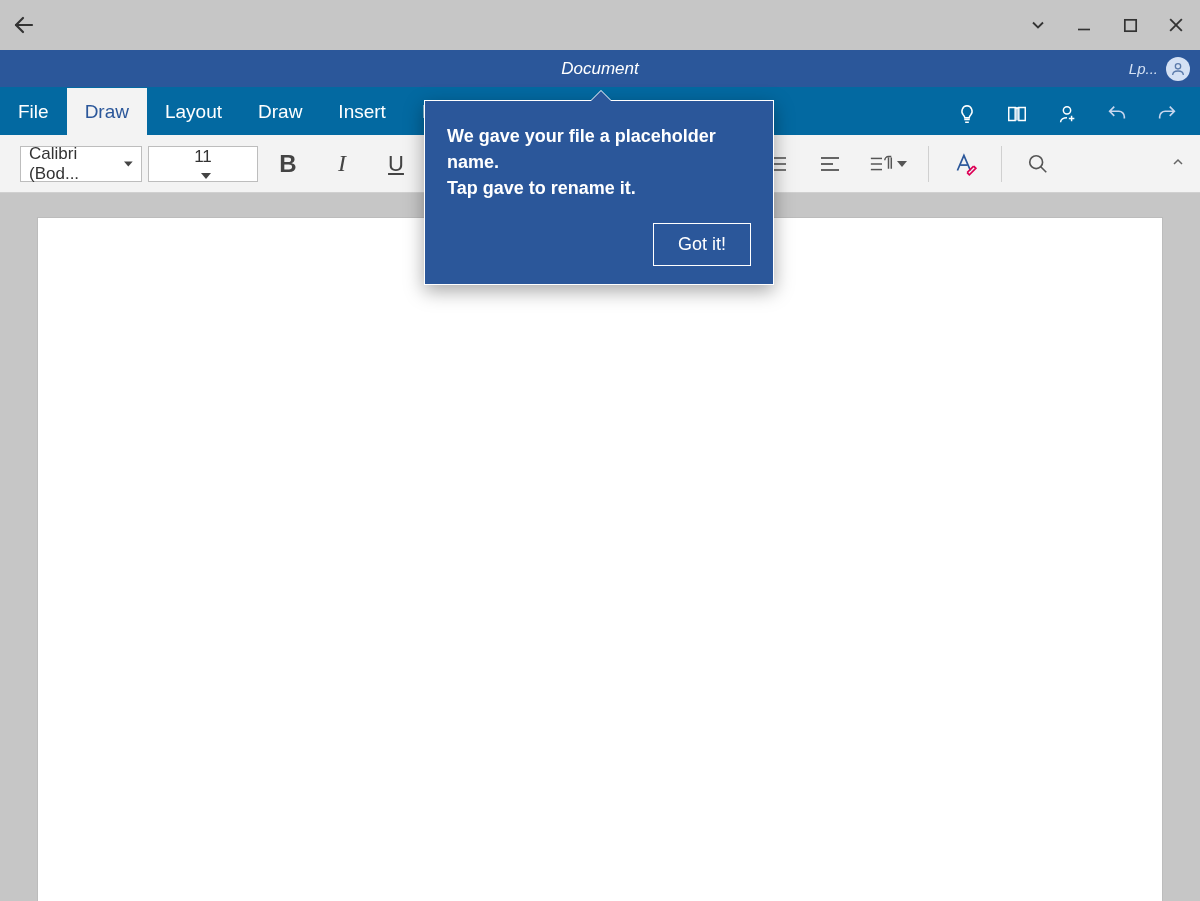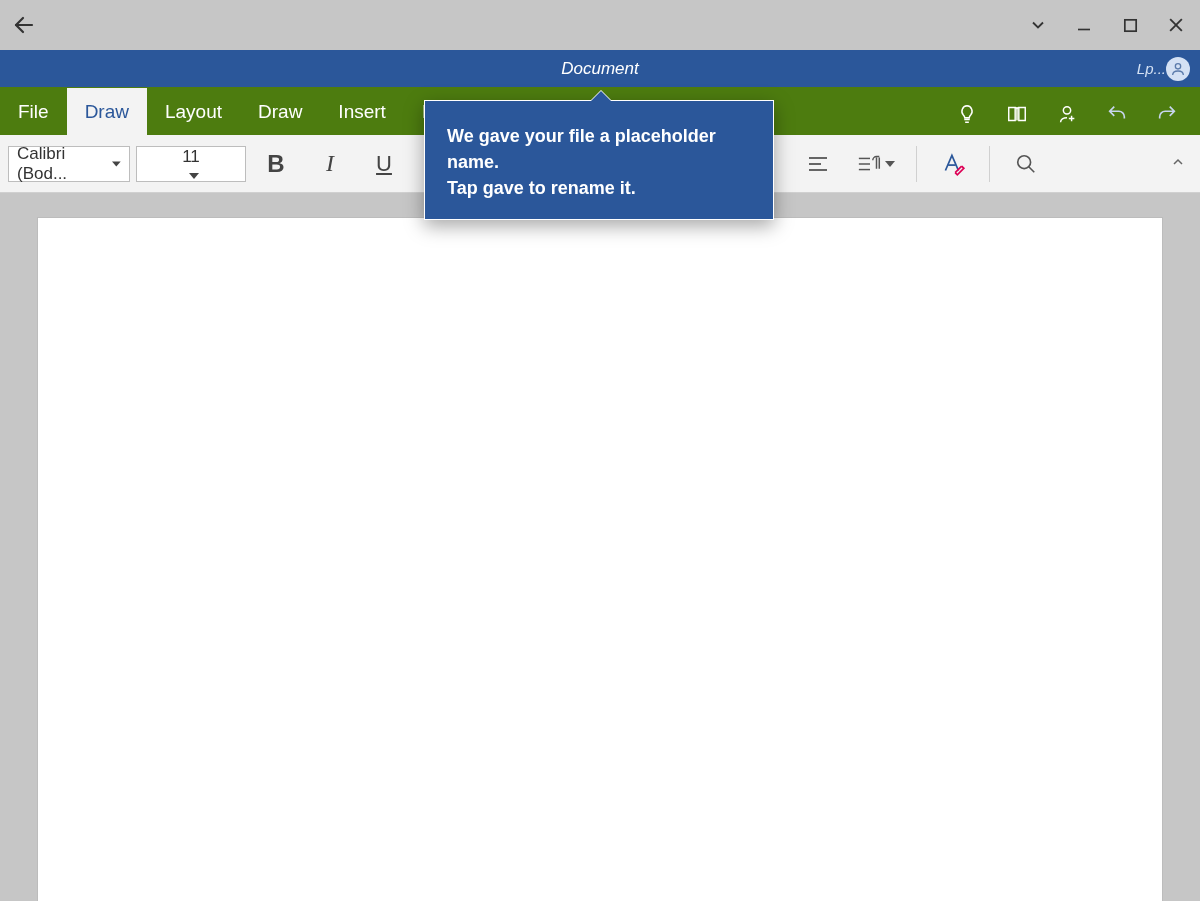--- a/index.html
+++ b/index.html
@@ -3,30 +3,30 @@
 <meta charset="utf-8">
 <style>
   * { box-sizing: border-box; margin: 0; padding: 0; }
   html, body { width: 1200px; height: 901px; font-family: "Segoe UI", Arial, sans-serif; background: #c0c0c0; overflow: hidden; }
   .window-chrome { height: 50px; background: #c6c6c6; display: flex; align-items: center; justify-content: space-between; padding: 0 12px; }
   .chrome-left { display: flex; align-items: center; }
   .chrome-right { display: flex; align-items: center; gap: 22px; }
   .chrome-icon { width: 24px; height: 24px; display: flex; align-items: center; justify-content: center; color: #333; }
   .titlebar { height: 37px; background: #2b579a; display: flex; align-items: center; justify-content: center; position: relative; color: #fff; font-style: italic; }
   .doc-title { font-size: 17px; font-weight: 400; }
-  .title-right { position: absolute; right: 10px; top: 0; height: 37px; display: flex; align-items: center; gap: 0; justify-content: flex-end; }
+  .title-right { position: absolute; right: 10px; top: 0; height: 37px; display: flex; align-items: center; gap: 8px; justify-content: flex-end; }
   .user-label { font-size: 15px; color: #d4e1f4; }
   .avatar { width: 24px; height: 24px; border-radius: 50%; background: #d4e1f4; display: flex; align-items: center; justify-content: center; }
-  .ribbon-bar { height: 48px; background: #4d7c0f; display: flex; align-items: flex-end; justify-content: space-between; }
+  .ribbon-bar { height: 48px; background: #0369a1; display: flex; align-items: flex-end; justify-content: space-between; }
   .tabs { display: flex; align-items: flex-end; height: 48px; }
   .tab { padding: 0 18px; height: 47px; display: flex; align-items: center; font-size: 19px; color: #fff; cursor: pointer; }
   .tab.active { background: #f3f3f3; color: #2b579a; font-weight: 400; }
   .ribbon-right { display: flex; align-items: center; gap: 28px; padding-right: 22px; padding-bottom: 10px; color: #fff; }
   .ribbon-right .ricon { width: 22px; height: 22px; display: flex; align-items: center; justify-content: center; }
-  .toolbar { height: 58px; background: #f3f3f3; border-bottom: 1px solid #d0d0d0; display: flex; align-items: center; padding: 0 8px; position: relative; gap: 6px; }
+  .toolbar { height: 58px; background: #f3f3f3; border-bottom: 1px solid #d0d0d0; display: flex; align-items: center; padding: 0 20px; position: relative; gap: 6px; }
   .dropdown { height: 36px; border: 1px solid #bdbdbd; background: #fff; display: flex; align-items: center; padding: 0 8px; font-size: 17px; color: #333; position: relative; cursor: pointer; }
   .dropdown .caret { margin-left: 6px; }
   .font-dd { width: 122px; justify-content: space-between; }
   .size-dd { width: 110px; justify-content: space-between; flex-direction: column; }
   .tbtn { width: 48px; height: 40px; display: flex; align-items: center; justify-content: center; font-size: 22px; color: #444; cursor: pointer; }
   .tbtn svg { display: block; }
   .divider { width: 1px; height: 36px; background: #d0d0d0; margin: 0 6px; }
   .collapse { position: absolute; right: 14px; top: 50%; transform: translateY(-50%); color: #666; cursor: pointer; }
   .canvas-area { height: 708px; background: #c6c6c6; display: flex; justify-content: center; padding-top: 24px; overflow: hidden; }
   .page { width: 1126px; height: 1400px; background: #fff; border: 1px solid #bcbcbc; }
@@ -199,13 +199,16 @@
 
 <div class="canvas-area">
   <div class="page"></div>
 </div>
 
 <div class="tooltip">
   <div class="tooltip-text">
     <div>We gave your file a placeholder name.</div>
     <div>Tap gave to rename it.</div>
   </div>
+  <div class="tooltip-actions">
+    <button class="tooltip-btn">Got it!</button>
+  </div>
 </div>
 
 </body></html>

